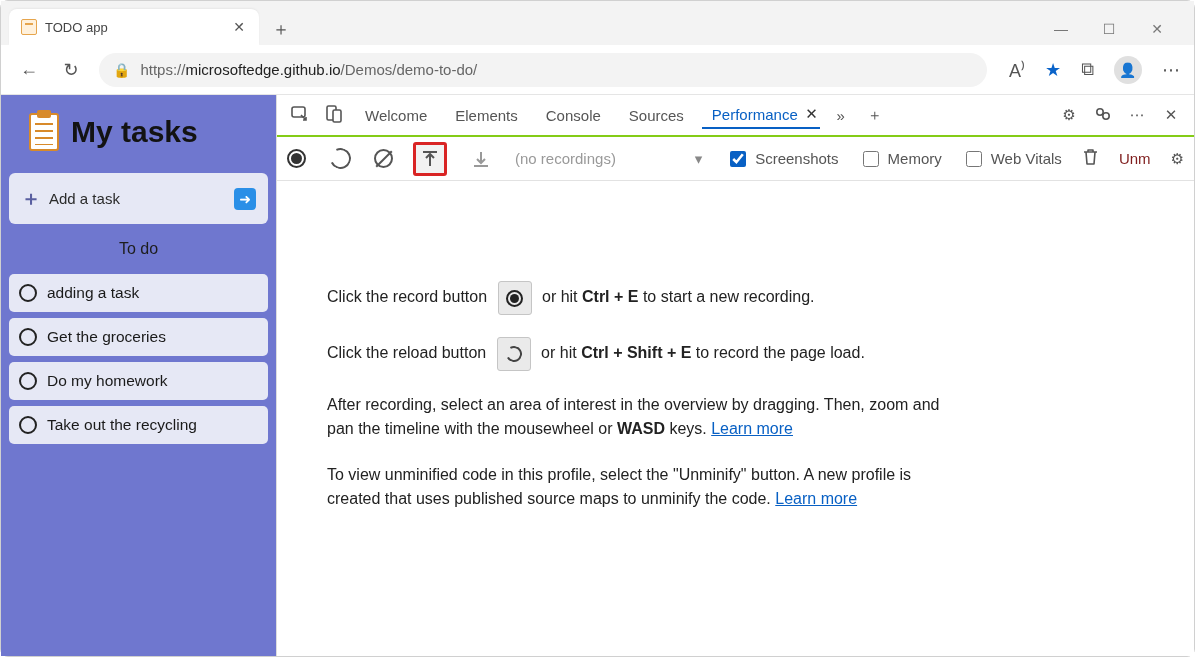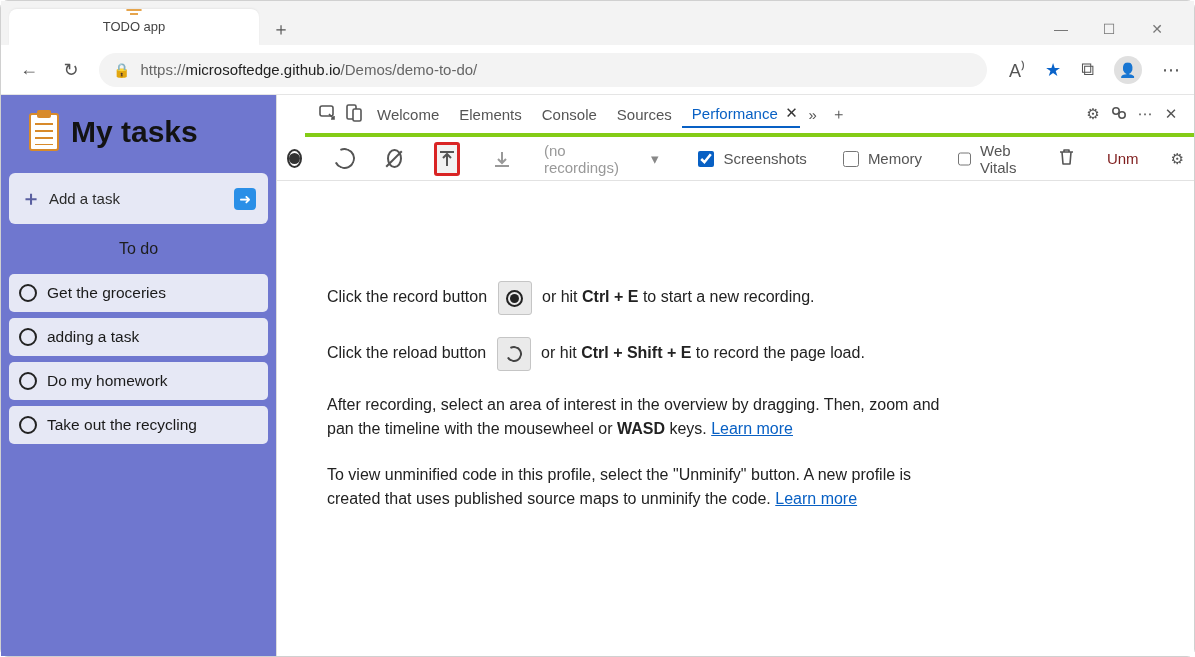--- a/index.html
+++ b/index.html
@@ -31,21 +31,20 @@
   }
   .tab {
     display: flex; align-items: center;
     gap: 8px;
     height: 36px;
     padding: 0 12px;
     background: #fff;
     border-radius: 8px 8px 0 0;
     min-width: 250px;
     box-shadow: 0 -1px 2px rgba(0,0,0,0.05);
-    flex-direction: column;
   }
   .tab .favicon {
     width: 16px; height: 16px;
     background: #fff1dc;
     border: 1px solid #e6a54d;
     border-radius: 2px;
     position: relative;
   }
   .tab .favicon::before {
     content: "";
@@ -149,36 +148,36 @@
   }
   .task .circ {
     width:18px;height:18px;border:2.5px solid #222;border-radius:50%;
     flex:0 0 18px;
   }
 
   
   .devtools { flex:1; display:flex; flex-direction:column; min-width:0; background:#fff;
     border-left:1px solid #ddd;}
   .dt-tabs {
-    height:42px; display:flex; align-items:center; 
-    padding:0 10px; border-bottom:4px solid #84cc16;
-    color:#555; font-size:15px;margin-left:28px;
+    height:42px; display:flex; align-items:center; gap:8px;
+    padding:0 10px; border-bottom:2px solid #84cc16;
+    color:#555; font-size:15px;
   }
   .dt-tabs .ico { width:26px; text-align:center; cursor:pointer; color:#555;}
   .dt-tabs .tabitem { padding:4px 10px; cursor:pointer; color:#555;}
   .dt-tabs .tabitem.active {
     color:#0860c4;
     border-bottom:2px solid #0860c4;
     position:relative; padding-right:22px;
   }
   .dt-tabs .tabitem.active .x { position:absolute; right:2px; top:3px; color:#333; font-size:15px;}
   .dt-tabs .spacer { flex:1; }
 
   .dt-toolbar {
-    height:44px; display:flex; align-items:center; gap:32px;
+    height:44px; display:flex; align-items:center; gap:20px;
     padding:0 10px; border-bottom:1px solid #e2e2e2;
     color:#555; font-size:15px;
   }
   .dt-toolbar .btn {
     width:28px;height:28px;display:flex;align-items:center;justify-content:center;
     cursor:pointer; color:#555;
   }
   .dt-toolbar .btn.record {
     border:2px solid #333; border-radius:50%;
     width:19px;height:19px;
@@ -279,25 +278,25 @@
         <span class="plus">＋</span>
         <span>Add a task</span>
         <span class="go">➜</span>
       </div>
 
       <div class="section-label">To do</div>
 
       <div class="tasklist">
         <div class="task">
           <span class="circ"></span>
-          <span>Get the groceries</span>
+          <span>adding a task</span>
         </div>
         <div class="task">
           <span class="circ"></span>
-          <span>adding a task</span>
+          <span>Get the groceries</span>
         </div>
         <div class="task">
           <span class="circ"></span>
           <span>Do my homework</span>
         </div>
         <div class="task">
           <span class="circ"></span>
           <span>Take out the recycling</span>
         </div>
       </div>

